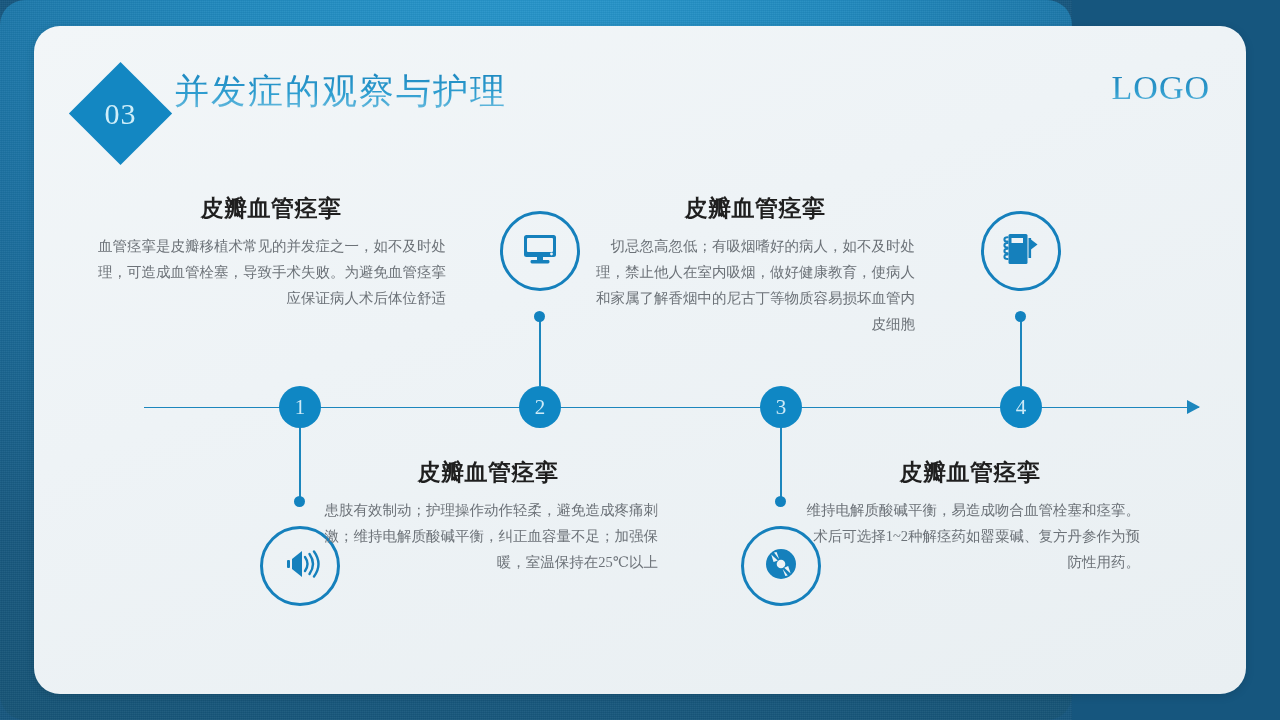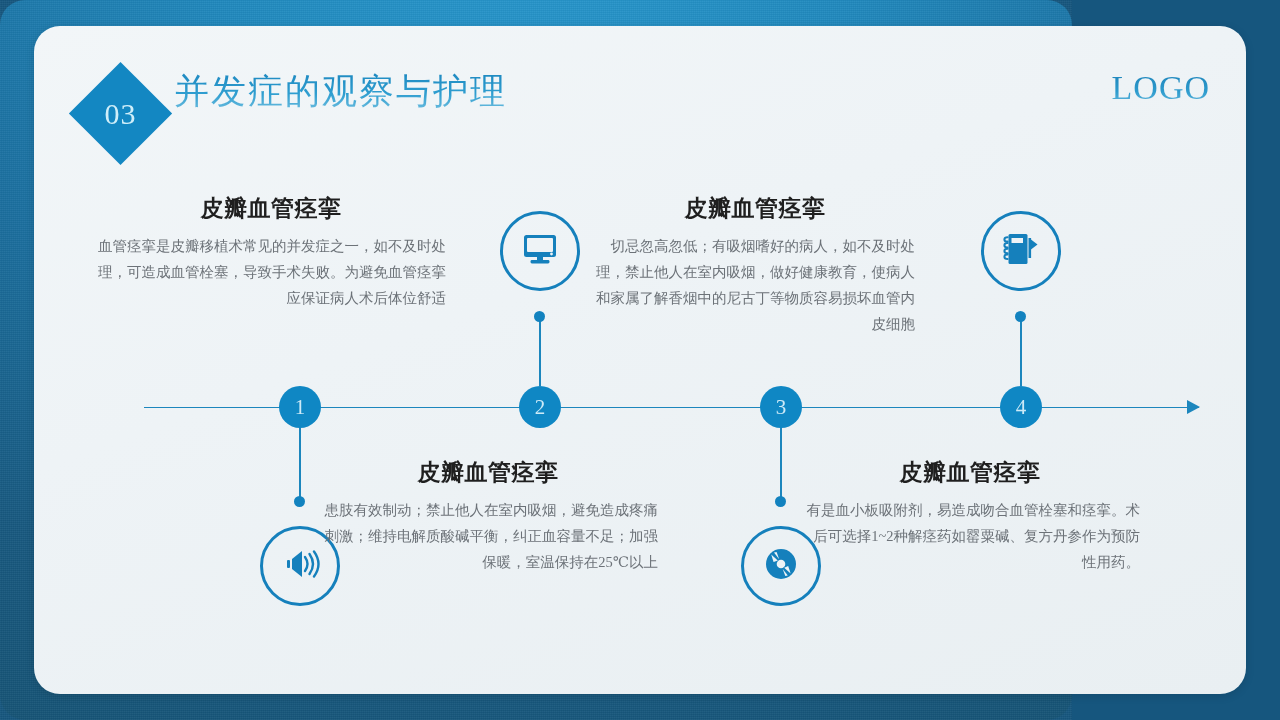--- a/index.html
+++ b/index.html
@@ -203,22 +203,22 @@
       <div class="b-body">血管痉挛是皮瓣移植术常见的并发症之一，如不及时处理，可造成血管栓塞，导致手术失败。为避免血管痉挛应保证病人术后体位舒适</div>
     </div>
 
     <div class="block" style="left:561px;top:167px;width:320px;">
       <div class="b-title">皮瓣血管痉挛</div>
       <div class="b-body">切忌忽高忽低；有吸烟嗜好的病人，如不及时处理，禁止他人在室内吸烟，做好健康教育，使病人和家属了解香烟中的尼古丁等物质容易损坏血管内皮细胞</div>
     </div>
 
     <div class="block" style="left:284px;top:431px;width:340px;">
       <div class="b-title">皮瓣血管痉挛</div>
-      <div class="b-body">患肢有效制动；禁止他人在室内吸烟，避免造成疼痛刺激；维持电解质酸碱平衡，纠正血容量不足；加强保暖，室温保持在25℃以上</div>
+      <div class="b-body">患肢有效制动；护理操作动作轻柔，避免造成疼痛刺激；维持电解质酸碱平衡，纠正血容量不足；加强保暖，室温保持在25℃以上</div>
     </div>
 
     <div class="block" style="left:766px;top:431px;width:340px;">
       <div class="b-title">皮瓣血管痉挛</div>
-      <div class="b-body">有是血小板吸附剂，易造成吻合血管栓塞和痉挛。术后可选择1~2种解痉药如罂粟碱、复方丹参作为预防性用药。</div>
+      <div class="b-body">维持电解质酸碱平衡，易造成吻合血管栓塞和痉挛。术后可选择1~2种解痉药如罂粟碱、复方丹参作为预防性用药。</div>
     </div>
 
   </div>
 </div>
 
 </body></html>

